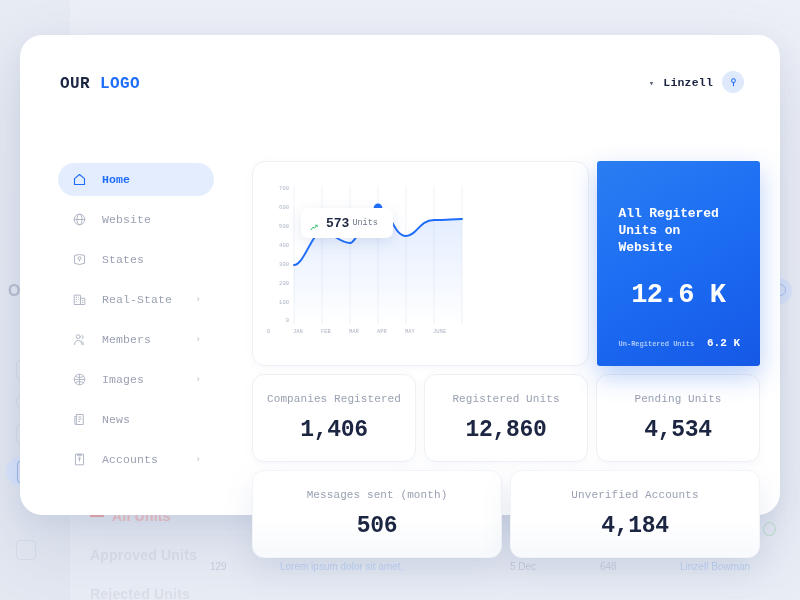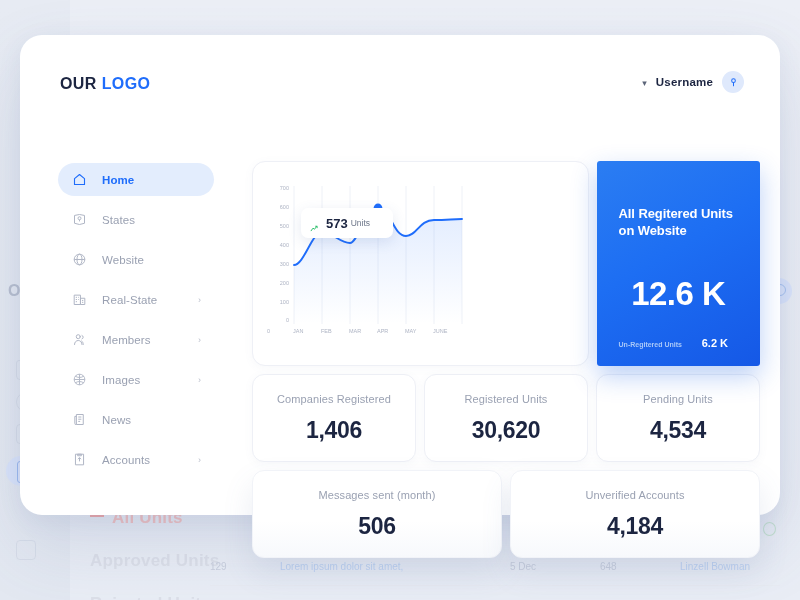--- a/index.html
+++ b/index.html
@@ -40,21 +40,21 @@
     content: ""; position: absolute; left: 11px; top: 5px; width: 18px; height: 20px;
     border: 1.8px solid #9dbaf0; border-radius: 3px;
   }
   .bg-ic.trash { top: 540px; }
 
   .bg-main { position: absolute; left: 70px; top: 0; right: 0; bottom: 0;
     background: linear-gradient(180deg, #eceff6 0%, #e9edf5 100%); }
 
   .bg-navlist { position: absolute; left: 90px; top: 508px; }
   .bg-nav-item {
-    font-size: 17px; font-weight: 700; color: #dcdfe8; margin-bottom: 23px;
+    font-size: 14px; font-weight: 700; color: #dcdfe8; margin-bottom: 23px;
     letter-spacing: .2px; white-space: nowrap;
   }
   .bg-nav-item.active { color: #f3c3c3; position: relative; padding-left: 22px; }
   .bg-nav-item.active::before {
     content: ""; position: absolute; left: 0; top: 7px; width: 14px; height: 2px;
     background: #f0a9a9;
   }
 
   .bg-table { position: absolute; left: 210px; right: 20px; top: 548px; }
   .bg-row {
@@ -80,20 +80,21 @@
     content: ""; position: absolute; left: 8px; top: 6px; width: 10px; height: 10px;
     border: 1.5px solid #a9c3f0; border-radius: 50%;
   }
 
   
   .panel {
     position: absolute; left: 20px; top: 35px; width: 760px; height: 480px;
     background: #ffffff; border-radius: 22px;
     box-shadow: 0 30px 70px rgba(80,100,150,.16), 0 6px 24px rgba(80,100,150,.08);
     overflow: visible;
+    font-family: Liberation Mono, monospace;
   }
 
   
   .logo {
     position: absolute; left: 40px; top: 40px;
     font-size: 16px; font-weight: 800; letter-spacing: .4px; color: #1c2541;
   }
   .logo .accent { color: #1f6dfb; }
 
   .user-area {
@@ -177,25 +178,25 @@
 
   
   .blue-card {
     width: 164px; height: 205px; border-radius: 3px; position: relative;
     background: linear-gradient(150deg, #2b7df2 0%, #1d6ef3 45%, #1558e6 100%);
     box-shadow: 0 10px 26px rgba(30,100,230,.30);
     padding: 44px 22px 0 22px; color: #fff;
   }
   .blue-title { font-size: 13px; font-weight: 800; line-height: 1.32; letter-spacing: -.1px; }
   .blue-value {
-    margin-top: 36px; font-size: 33px; font-weight: 800; letter-spacing: -.5px;
+    margin-top: 24px; font-size: 27px; font-weight: 800; letter-spacing: -.5px;
     text-align: center;
   }
   .blue-foot {
-    position: absolute; left: 22px; right: 32px; bottom: 17px;
+    position: absolute; left: 22px; right: 20px; bottom: 17px;
     display: flex; align-items: baseline; justify-content: space-between;
   }
   .blue-foot-label { font-size: 7px; color: #a9c8f8; font-weight: 600; }
   .blue-foot-value { font-size: 11px; font-weight: 800; }
 
   
   .stat-row { display: flex; gap: 8px; margin-top: 8px; }
   .stat-card {
     flex: 1; height: 88px; border-radius: 12px; background: #fff;
     border: 1px solid #eef0f6; box-shadow: 0 2px 10px rgba(100,120,160,.05);
@@ -250,21 +251,21 @@
 
 <div class="panel">
 
   <div class="logo">
     <span>OUR</span>
     <span class="accent">LOGO</span>
   </div>
 
   <div class="user-area">
     <span class="chev">▾</span>
-    <span class="user-name">Username</span>
+    <span class="user-name">Linzell</span>
     <span class="avatar">
       <svg viewBox="0 0 24 24" fill="none" stroke="#1f6dfb" stroke-width="2.2" stroke-linecap="round">
         <circle cx="12" cy="8" r="4"></circle>
           <path d="M12 13v6"></path>
       </svg>
     </span>
   </div>
 
   <nav class="nav">
 
@@ -273,39 +274,39 @@
         <svg viewBox="0 0 24 24" fill="none" stroke="#1f6dfb" stroke-width="1.8" stroke-linejoin="round">
           <path d="M4 10.5 12 4l8 6.5V20H4z"></path>
         </svg>
       </span>
       <span class="nav-label">Home</span>
       <span class="nav-arrow"></span>
     </div>
 
     <div class="nav-item">
       <span class="nav-ic">
+        <svg viewBox="0 0 24 24" fill="none" stroke="#b0b6c5" stroke-width="1.6">
+          <circle cx="12" cy="12" r="8.5"></circle>
+            <ellipse cx="12" cy="12" rx="4" ry="8.5"></ellipse>
+            <path d="M3.5 12h17"></path>
+        </svg>
+      </span>
+      <span class="nav-label">Website</span>
+      <span class="nav-arrow"></span>
+    </div>
+
+    <div class="nav-item">
+      <span class="nav-ic">
         <svg viewBox="0 0 24 24" fill="none" stroke="#b0b6c5" stroke-width="1.6" stroke-linejoin="round">
           <path d="M4 5.5 12 4l8 1.5V18l-8 2-8-2z"></path>
             <circle cx="12" cy="10" r="2.4"></circle>
             <path d="M12 12.4V15"></path>
         </svg>
       </span>
       <span class="nav-label">States</span>
-      <span class="nav-arrow"></span>
-    </div>
-
-    <div class="nav-item">
-      <span class="nav-ic">
-        <svg viewBox="0 0 24 24" fill="none" stroke="#b0b6c5" stroke-width="1.6">
-          <circle cx="12" cy="12" r="8.5"></circle>
-            <ellipse cx="12" cy="12" rx="4" ry="8.5"></ellipse>
-            <path d="M3.5 12h17"></path>
-        </svg>
-      </span>
-      <span class="nav-label">Website</span>
       <span class="nav-arrow"></span>
     </div>
 
     <div class="nav-item">
       <span class="nav-ic">
         <svg viewBox="0 0 24 24" fill="none" stroke="#b0b6c5" stroke-width="1.6" stroke-linejoin="round">
           <rect x="3.5" y="5" width="10" height="15"></rect>
             <rect x="13.5" y="10" width="7" height="10"></rect>
           <path d="M6 8.5h2M10 8.5h1.2M6 12h2M10 12h1.2M6 15.5h2M16 13.5h2M16 16.5h2"></path>
         </svg>
@@ -443,21 +444,21 @@
       </div>
     </div>
 
     <div class="stat-row">
       <div class="stat-card">
         <div class="stat-label">Companies Registered</div>
         <div class="stat-value">1,406</div>
       </div>
       <div class="stat-card">
         <div class="stat-label">Registered Units</div>
-        <div class="stat-value">30,620</div>
+        <div class="stat-value">12,860</div>
       </div>
       <div class="stat-card">
         <div class="stat-label">Pending Units</div>
         <div class="stat-value">4,534</div>
       </div>
     </div>
 
     <div class="stat-row floating">
       <div class="stat-card">
         <div class="stat-label">Messages sent (month)</div>

